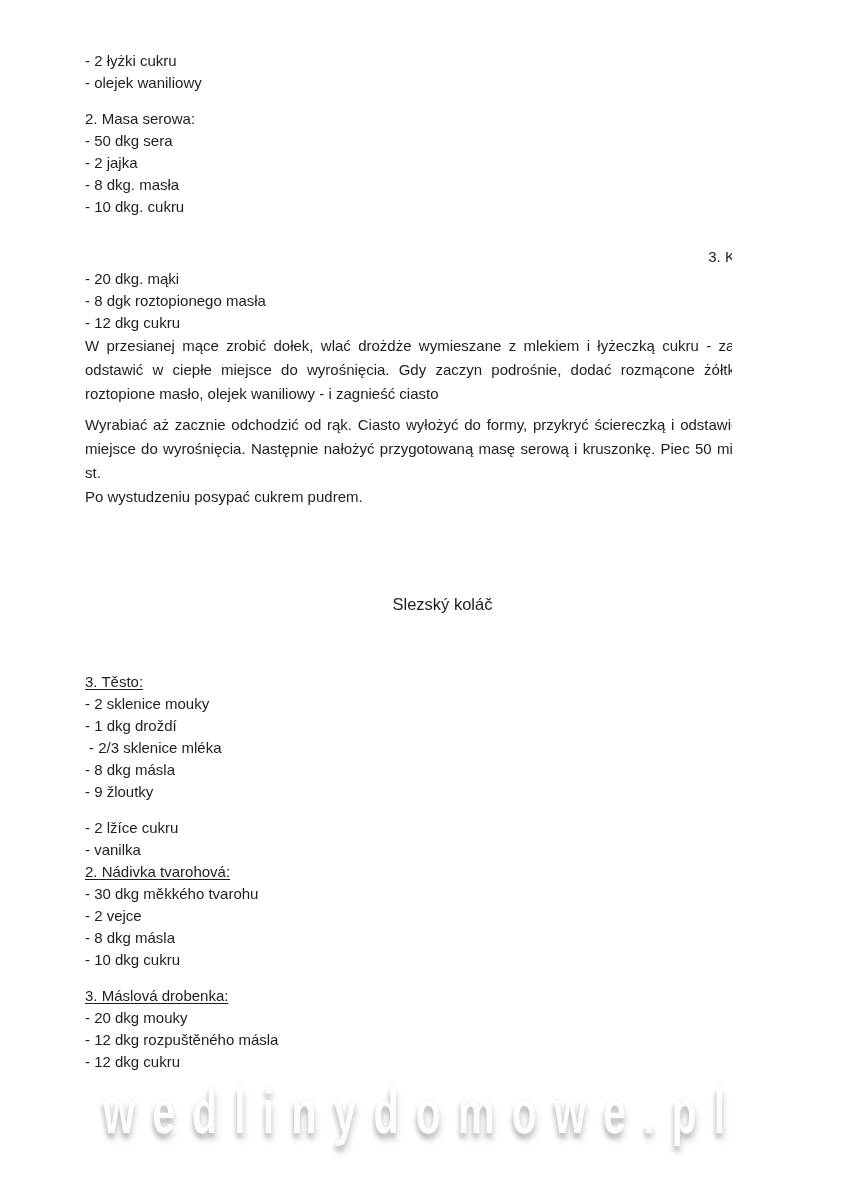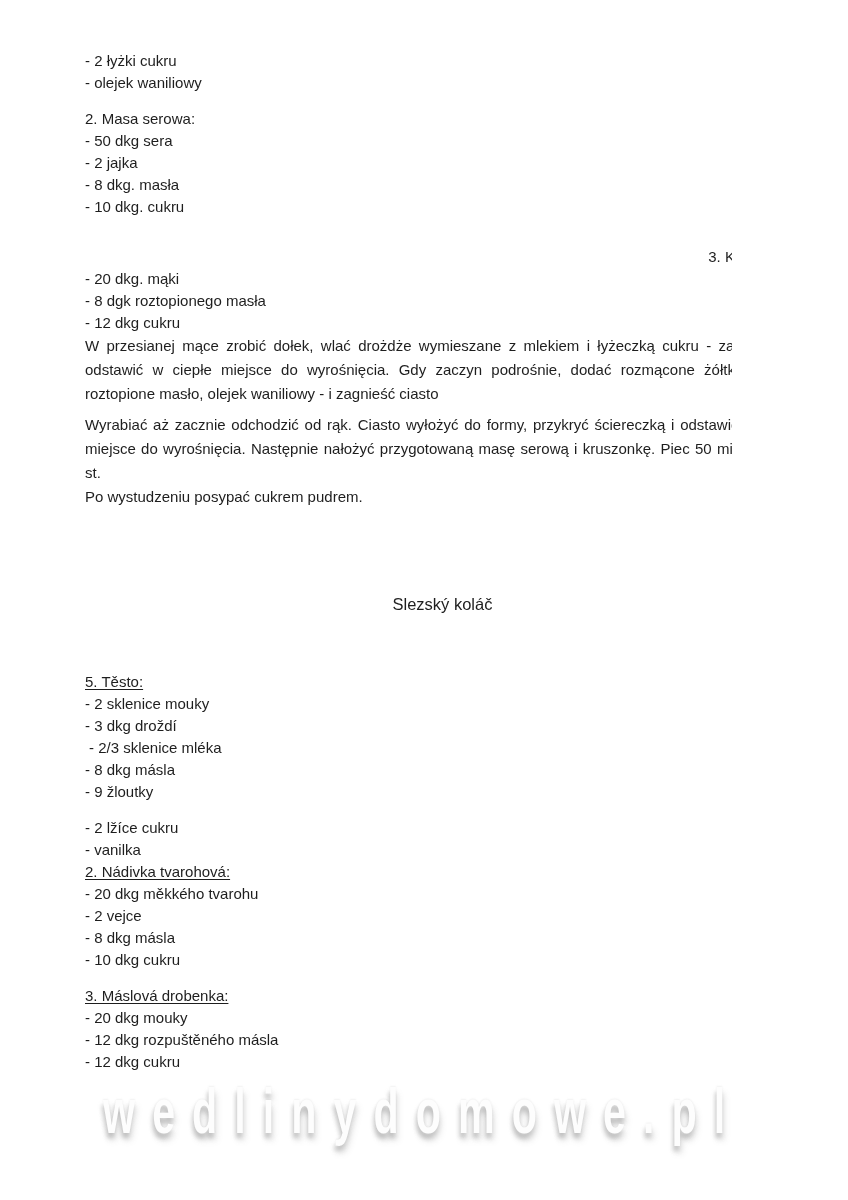--- a/index.html
+++ b/index.html
@@ -92,32 +92,32 @@
 
     <div class="para mt52">W przesianej mące zrobić dołek, wlać drożdże wymieszane z mlekiem i łyżeczką cukru - zamieszać i odstawić w ciepłe miejsce do wyrośnięcia. Gdy zaczyn podrośnie, dodać rozmącone żółtka, cukier, roztopione masło, olejek waniliowy - i zagnieść ciasto</div>
 
     <div class="para mt7">
       <span>Wyrabiać aż zacznie odchodzić od rąk. Ciasto wyłożyć do formy, przykryć ściereczką i odstawić w ciepłe miejsce do wyrośnięcia. Następnie nałożyć przygotowaną masę serową i kruszonkę. Piec 50 minut w 180 st.</span><br>
       <span>Po wystudzeniu posypać cukrem pudrem.</span>
     </div>
 
     <div class="title mt84">Slezský koláč</div>
 
-    <div class="heading underlined mt56">5. Těsto:</div>
+    <div class="heading underlined mt56">3. Těsto:</div>
     <div class="line">- 2 sklenice mouky</div>
-    <div class="line">- 3 dkg droždí</div>
+    <div class="line">- 1 dkg droždí</div>
     <div class="line indent">- 2/3 sklenice mléka</div>
     <div class="line">- 8 dkg másla</div>
     <div class="line">- 9 žloutky</div>
 
     <div class="line mt14">- 2 lžíce cukru</div>
     <div class="line">- vanilka</div>
 
     <div class="heading underlined mt51">2. Nádivka tvarohová:</div>
-    <div class="line">- 20 dkg měkkého tvarohu</div>
+    <div class="line">- 30 dkg měkkého tvarohu</div>
     <div class="line">- 2 vejce</div>
     <div class="line">- 8 dkg másla</div>
     <div class="line">- 10 dkg cukru</div>
 
     <div class="heading underlined mt14">3. Máslová drobenka:</div>
     <div class="line">- 20 dkg mouky</div>
     <div class="line">- 12 dkg rozpuštěného másla</div>
     <div class="line">- 12 dkg cukru</div>
 
   </div>

